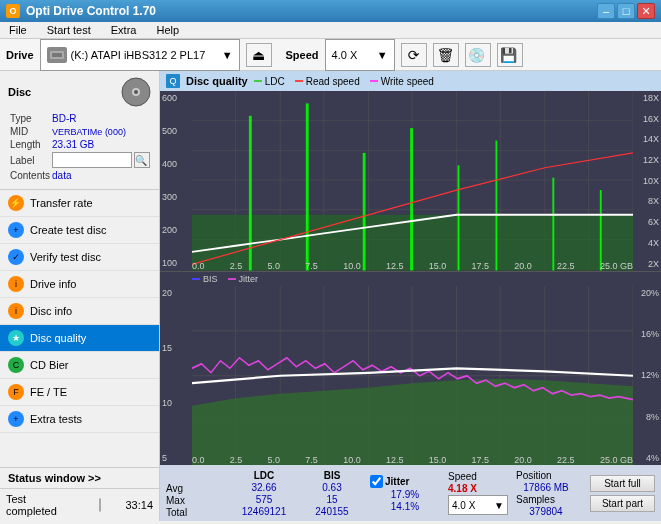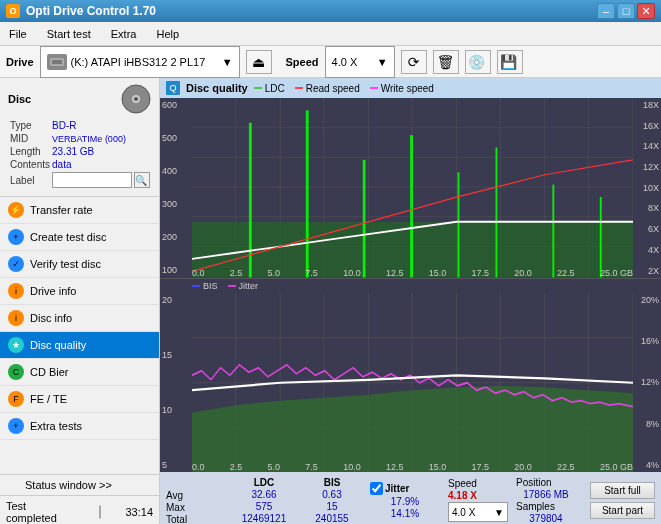--- a/index.html
+++ b/index.html
@@ -13,21 +13,21 @@
     }
     .title-bar-left { display: flex; align-items: center; gap: 6px; }
     .title-icon { width: 14px; height: 14px; background: #ff9900; border-radius: 2px; font-size: 9px; display: flex; align-items: center; justify-content: center; color: white; font-weight: bold; }
     .title-text { font-size: 12px; font-weight: 600; }
     .title-controls { display: flex; gap: 2px; }
     .title-btn { width: 18px; height: 16px; background: #5aadde; border: 1px solid #3888bb; color: white; font-size: 11px; display: flex; align-items: center; justify-content: center; cursor: pointer; border-radius: 2px; }
     .title-btn.close { background: #e05050; border-color: #b03030; }
 
     
     .menu-bar {
-      background: #f0f0f0; height: 24px; display: flex; align-items: center;
+      background: #f0f0f0; height: 17px; display: flex; align-items: center;
       padding: 0 4px; border-bottom: 1px solid #ccc; gap: 10px;
     }
     .menu-item { font-size: 11px; cursor: pointer; padding: 2px 5px; }
 
     
     .toolbar {
       background: #f5f5f5; height: 32px; display: flex; align-items: center;
       padding: 0 6px; border-bottom: 1px solid #ccc; gap: 6px;
     }
     .toolbar-label { font-size: 11px; font-weight: bold; }
@@ -67,22 +67,22 @@
     .sidebar-item.active { background: #0078d4; color: white; }
     .sidebar-item-icon { width: 16px; height: 16px; border-radius: 50%; display: flex; align-items: center; justify-content: center; font-size: 9px; flex-shrink: 0; }
     .icon-orange { background: #ff8800; }
     .icon-blue { background: #2288ff; }
     .icon-green { background: #22aa44; }
     .icon-cyan { background: #22cccc; }
 
     
     .status-bar { border-top: 1px solid #ccc; }
     .status-window-btn {
-      padding: 4px 25px; font-size: 11px; cursor: pointer;
-      border-bottom: 1px solid #ccc; display: flex; align-items: center; justify-content: space-between;
+      padding: 4px 8px; font-size: 11px; cursor: pointer;
+      border-bottom: 1px solid #ccc; display: flex; align-items: center; justify-content: space-between; font-weight: bold;
     }
     .status-progress-area { padding: 4px 6px; display: flex; align-items: center; gap: 24px; }
     .progress-bar-outer { flex: 1; height: 14px; background: #ddd; border: 1px solid #aaa; border-radius: 2px; overflow: hidden; }
     .progress-bar-inner { height: 100%; background: linear-gradient(to bottom, #66cc44, #44aa22); }
 
     
     .chart-area { flex: 1; background: #3a3a4a; display: flex; flex-direction: column; overflow: hidden; position: relative; }
 
     
     .chart-header { background: #c0d8f0; padding: 2px 6px; display: flex; align-items: center; gap: 6px; height: 20px; }
@@ -194,31 +194,31 @@
         </tr>
         <tr>
           <td>MID</td>
           <td style="font-size:9px">VERBATIMe (000)</td>
         </tr>
         <tr>
           <td>Length</td>
           <td>23.31 GB</td>
         </tr>
         <tr>
-          <td>Contents</td>
-          <td>data</td>
-        </tr>
-        <tr>
           <td>Label</td>
           <td>
             <div style="display:flex;align-items:center;gap:2px">
               <input type="text" class="label-input" value="" style="">
               <div class="label-btn">🔍</div>
             </div>
           </td>
+        </tr>
+        <tr>
+          <td>Contents</td>
+          <td>data</td>
         </tr>
       </tbody>
         </table>
     </div>
 
     <div class="sidebar-menu">
       <div class="sidebar-item">
         <div class="sidebar-item-icon icon-orange">⚡</div>
         <span>Transfer rate</span>
       </div>

